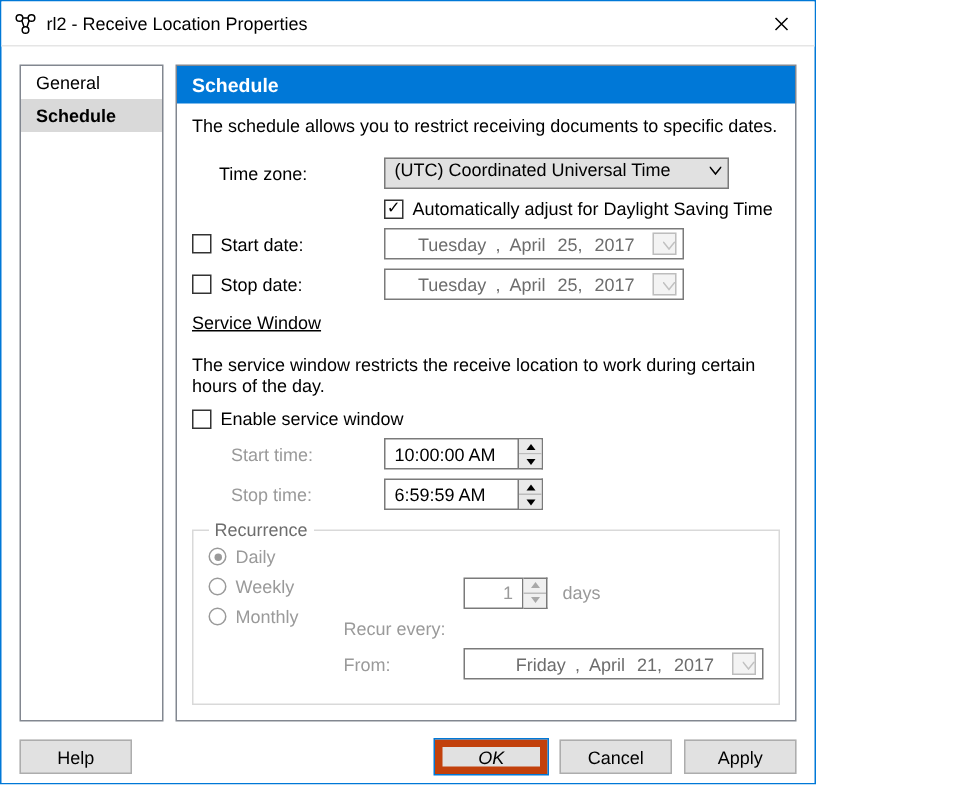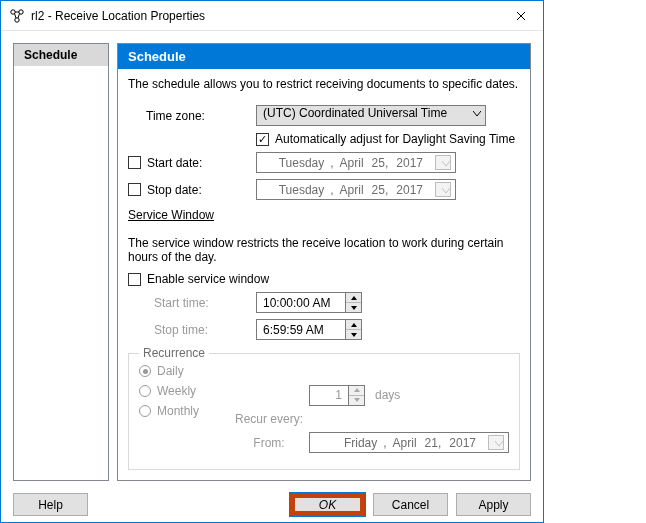--- a/index.html
+++ b/index.html
@@ -135,20 +135,23 @@
     <div class="close">
       <svg width="10" height="10" viewBox="0 0 10 10">
           <path d="M1 1 L9 9 M9 1 L1 9" stroke="#000" stroke-width="1"></path>
         </svg>
     </div>
   </div>
 
   <div class="body">
 
     <div class="sidebar">
+      <div class="sidebar-item">
+        <span>General</span>
+      </div>
       <div class="sidebar-item selected">
         <span>Schedule</span>
       </div>
     </div>
 
     <div class="main">
       <div class="panel-header">Schedule</div>
       <div class="panel-body">
 
         <div class="desc">The schedule allows you to restrict receiving documents to specific dates.</div>
@@ -250,21 +253,21 @@
                 </span>
               <span class="sp-btn">
                   <span class="tri-down"></span>
                 </span>
             </span>
           </span>
         </div>
 
         <fieldset class="disabled">
           <legend>Recurrence</legend>
-          <div style="display:flex; gap:10px;text-align:center;">
+          <div style="display:flex; gap:10px;">
             <div style="width:80px;">
               <div class="radio-row">
                 <span class="radio checked"></span>
                 <span>Daily</span>
               </div>
               <div class="radio-row">
                 <span class="radio"></span>
                 <span>Weekly</span>
               </div>
               <div class="radio-row">

